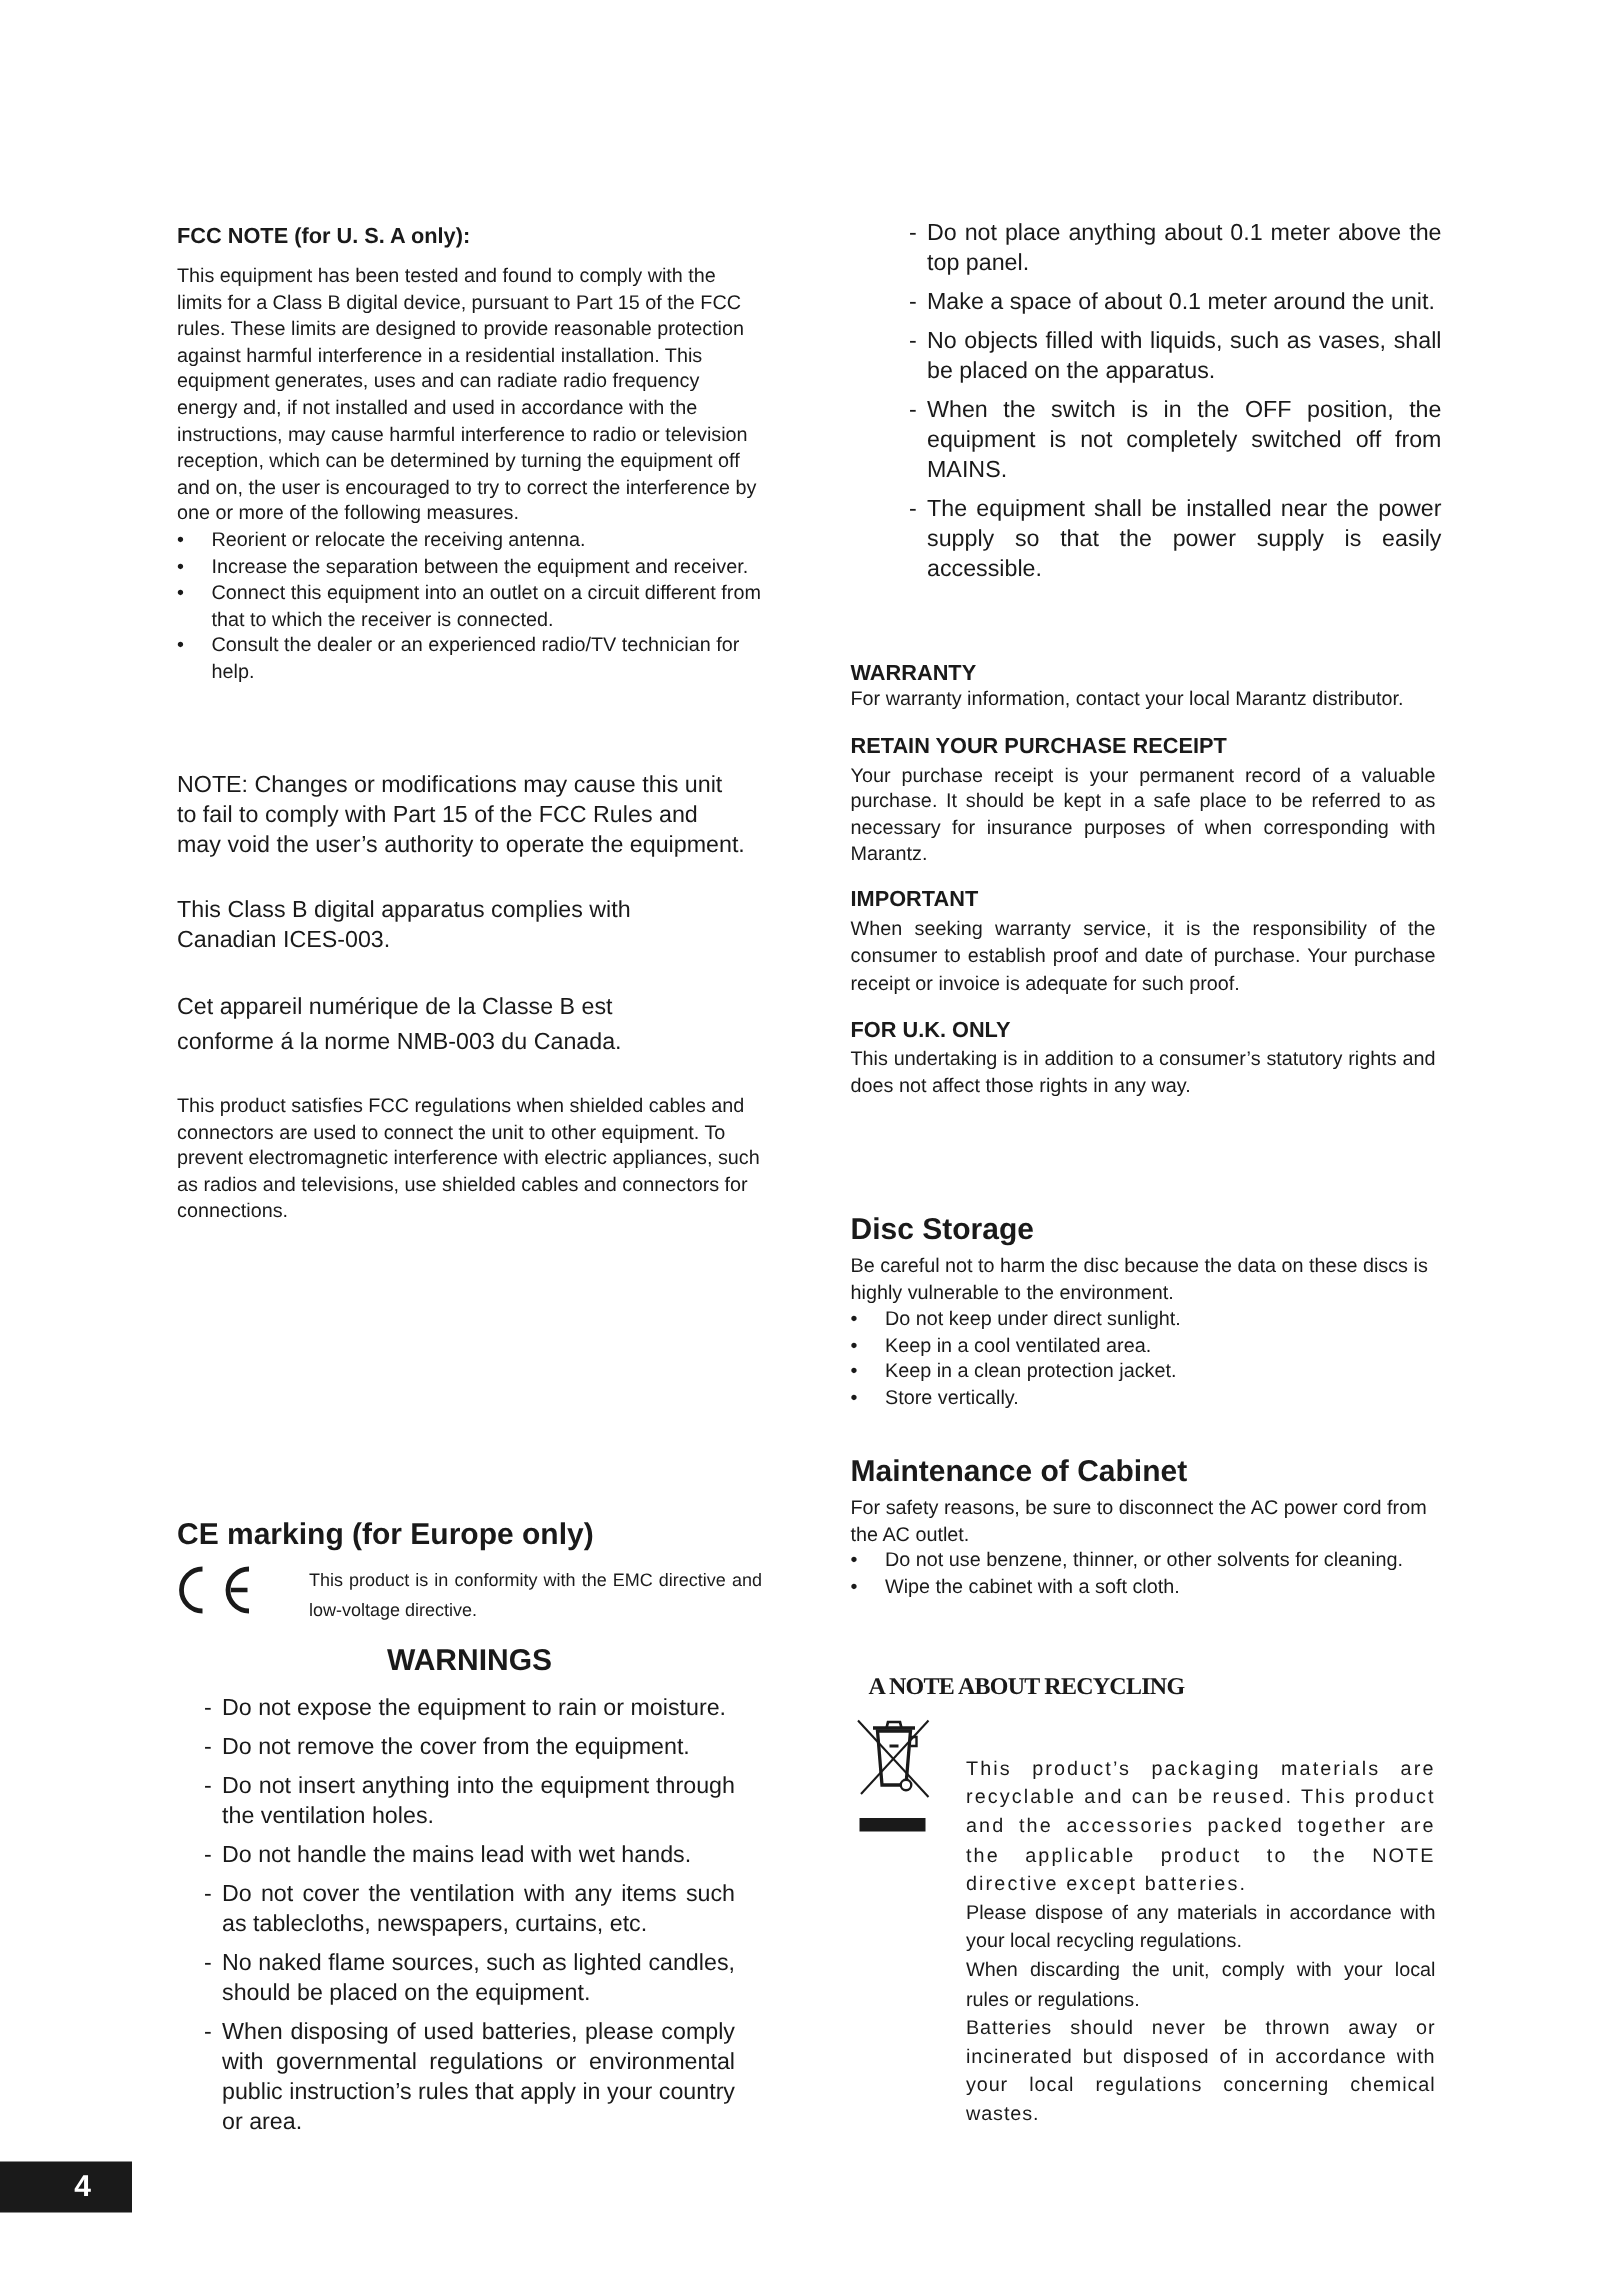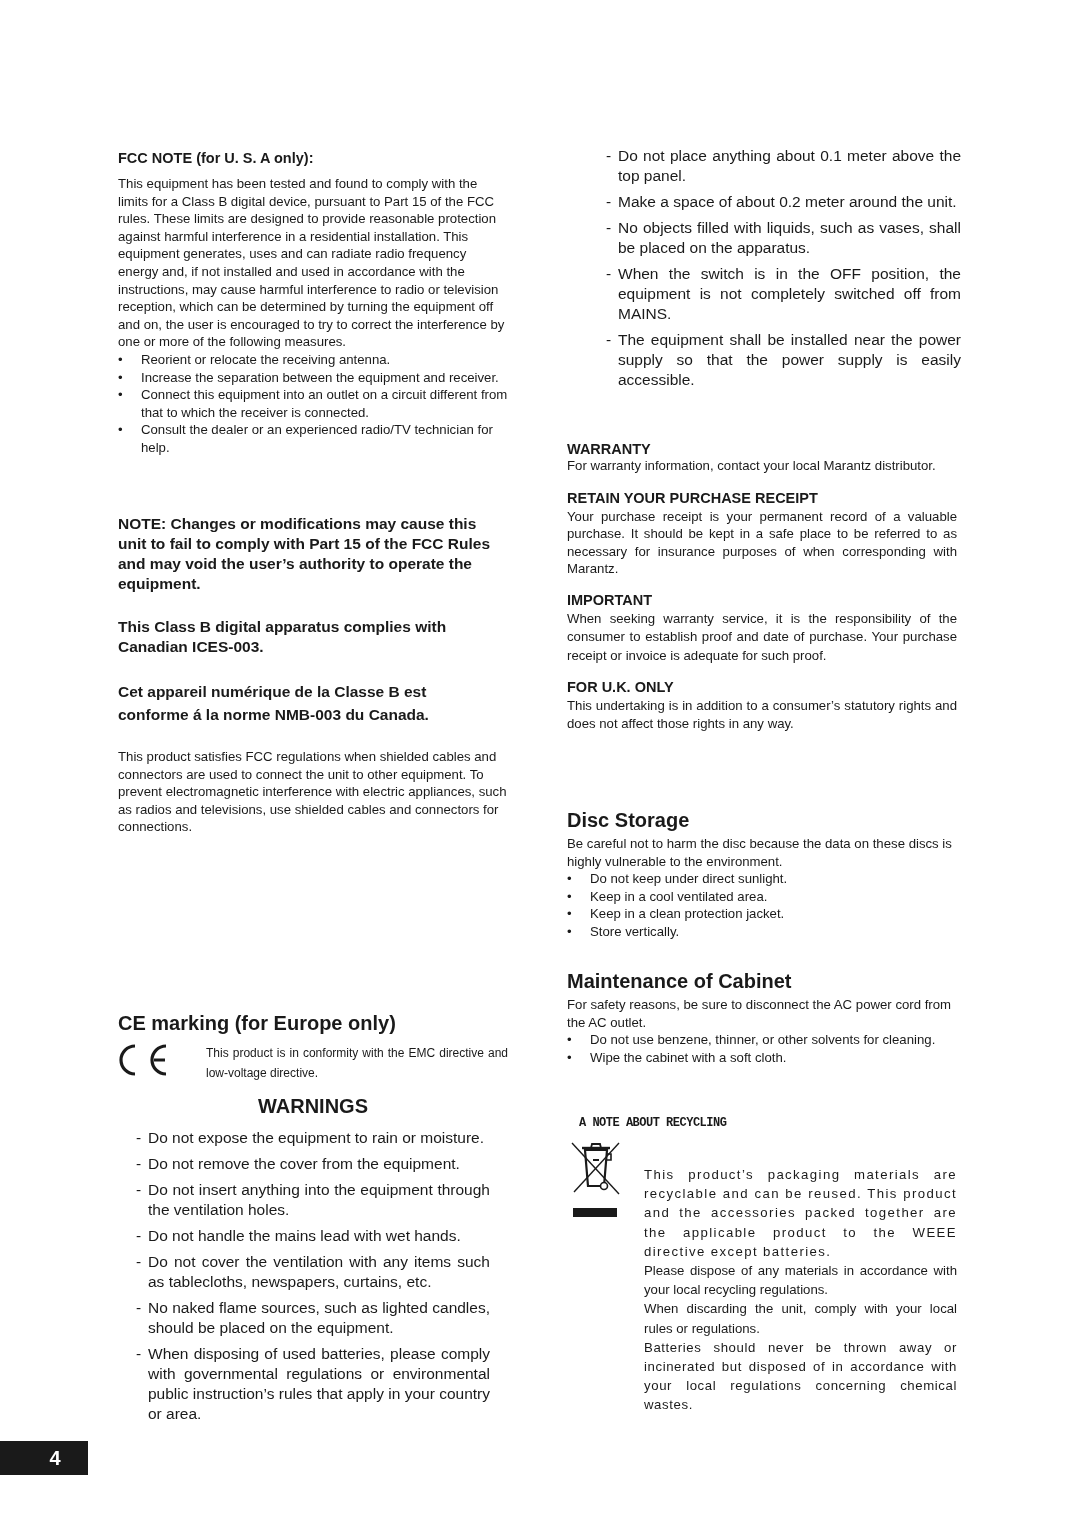--- a/index.html
+++ b/index.html
@@ -5,32 +5,32 @@
   html, body { margin:0; padding:0; background:#ffffff; }
   body { width:1074px; height:1517px; position:relative; overflow:hidden;
          font-family:"Liberation Sans", sans-serif; color:#1a1a1a; }
   .col { position:absolute; }
   .left { left:118px; width:390px; }
   .right { left:567px; width:390px; }
   .h-small { font-weight:bold; font-size:14.5px; margin:0; }
   .h-med { font-weight:bold; font-size:20px; margin:0; }
   .p { font-size:13.2px; line-height:17.6px; margin:0; }
   .just { text-align:justify; }
-  .bold-p { font-weight:bold; font-size:15.5px; line-height:20px; margin:0; }
+  .bold-p { font-weight:normal; font-size:15.5px; line-height:20px; margin:0; }
   ul.bul { list-style:none; margin:0; padding:0; }
   ul.bul li { position:relative; padding-left:23px; font-size:13.2px; line-height:17.6px; }
   ul.bul li::before { content:"\2022"; position:absolute; left:0; top:0; }
   ul.dash { list-style:none; margin:0; padding:0; }
   ul.dash li { position:relative; padding-left:12px; font-size:15.5px; line-height:20px;
                margin-bottom:6px; text-align:justify; text-align-last:left; }
   ul.dash li::before { content:"-"; position:absolute; left:0; top:0; }
   .ce-row { display:flex; align-items:flex-start; }
   .ce-mark { width:86px; font-size:38px; line-height:38px; letter-spacing:6px; font-weight:normal; }
   .warn-title { font-weight:bold; font-size:20px; text-align:center; margin:0; }
-  .recycle-title { font-family:Liberation Mono, monospace; font-weight:bold; font-size:12px;
+  .recycle-title { font-family:Liberation Serif, serif; font-weight:bold; font-size:16px;
                    letter-spacing:-0.5px; margin:0; }
   .recycle-row { display:flex; }
   .weee { width:77px; flex:none; }
   .recycle-text p { margin:0; font-size:13.2px; line-height:19.2px; text-align:justify; }
   .page-num { position:absolute; left:0; top:1441px; width:88px; height:34px; background:#1a1a1a;
               color:#fff; font-weight:bold; font-size:20px; display:flex; align-items:center;
               justify-content:center; padding-left:22px; box-sizing:border-box; }
 </style>
 </head>
 <body>
@@ -73,21 +73,21 @@
     <li>Do not handle the mains lead with wet hands.</li>
     <li>Do not cover the ventilation with any items such as tablecloths, newspapers, curtains, etc.</li>
     <li>No naked flame sources, such as lighted candles, should be placed on the equipment.</li>
     <li>When disposing of used batteries, please comply with governmental regulations or environmental public instruction’s rules that apply in your country or area.</li>
   </ul>
 </div>
 
 <div class="col" style="left:606px; width:355px; top:146px;">
   <ul class="dash">
     <li>Do not place anything about 0.1 meter above the top panel.</li>
-    <li>Make a space of about 0.2 meter around the unit.</li>
+    <li>Make a space of about 0.1 meter around the unit.</li>
     <li>No objects filled with liquids, such as vases, shall be placed on the apparatus.</li>
     <li>When the switch is in the OFF position, the equipment is not completely switched off from MAINS.</li>
     <li>The equipment shall be installed near the power supply so that the power supply is easily accessible.</li>
   </ul>
 </div>
 
 <div class="col right" style="top:441px;">
   <h3 class="h-small">WARRANTY</h3>
   <p class="p just">For warranty information, contact your local Marantz distributor.</p>
 
@@ -137,21 +137,21 @@
 
         <circle cx="37" cy="48" r="3.5" fill="#fff" stroke="#1a1a1a" stroke-width="1.6"></circle>
 
         <line x1="5" y1="5" x2="52" y2="56" stroke="#1a1a1a" stroke-width="1.4"></line>
         <line x1="52" y1="5" x2="7" y2="54" stroke="#1a1a1a" stroke-width="1.4"></line>
 
         <rect x="6" y="70" width="44" height="9" fill="#1a1a1a"></rect>
       </svg>
     </div>
     <div class="recycle-text" style="margin-top:27px; flex:1;">
-      <p style="letter-spacing:1.4px;">This product’s packaging materials are recyclable and can be reused. This product and the accessories packed together are the applicable product to the WEEE directive except batteries.</p>
+      <p style="letter-spacing:1.4px;">This product’s packaging materials are recyclable and can be reused. This product and the accessories packed together are the applicable product to the NOTE directive except batteries.</p>
       <p>Please dispose of any materials in accordance with your local recycling regulations.</p>
       <p>When discarding the unit, comply with your local rules or regulations.</p>
       <p style="letter-spacing:0.6px;">Batteries should never be thrown away or incinerated but disposed of in accordance with your local regulations concerning chemical wastes.</p>
     </div>
   </div>
 </div>
 
 <div class="page-num">
   <span>4</span>
 </div>

